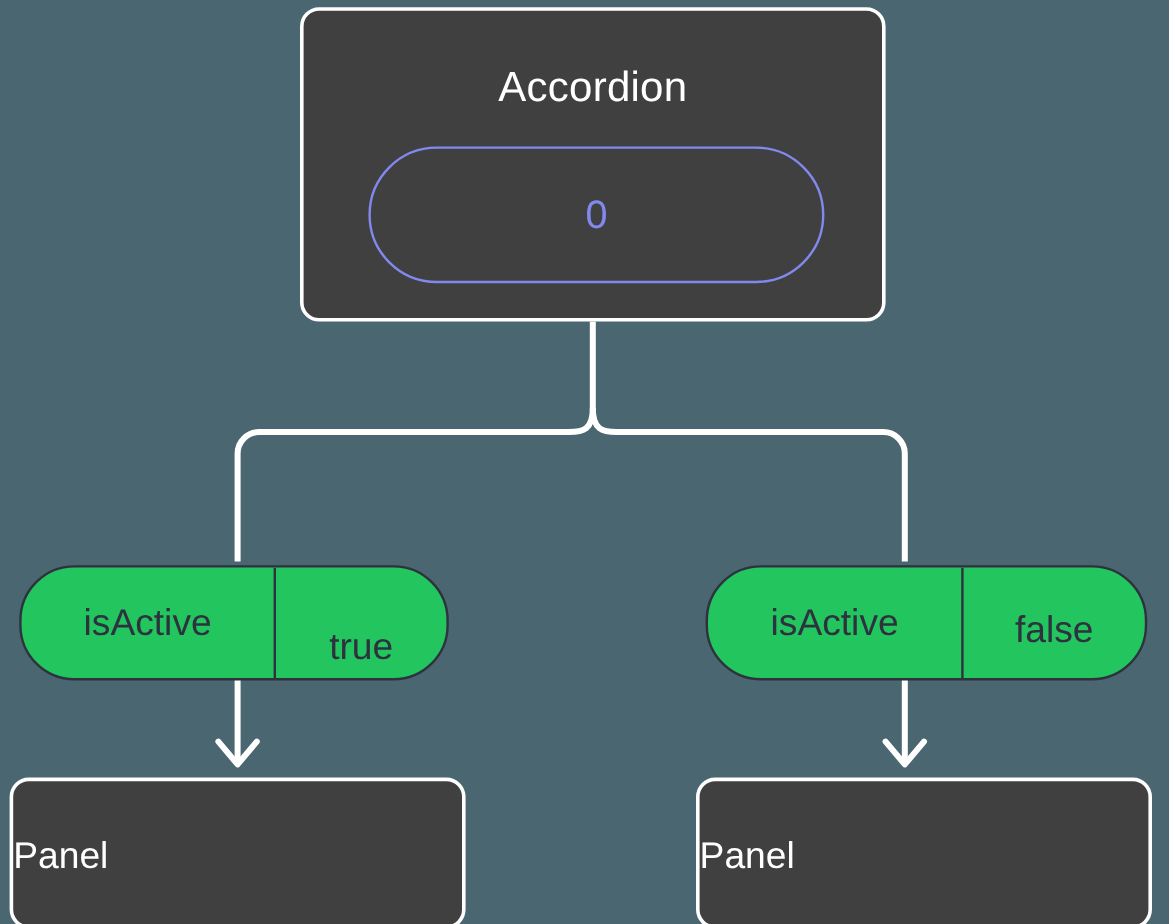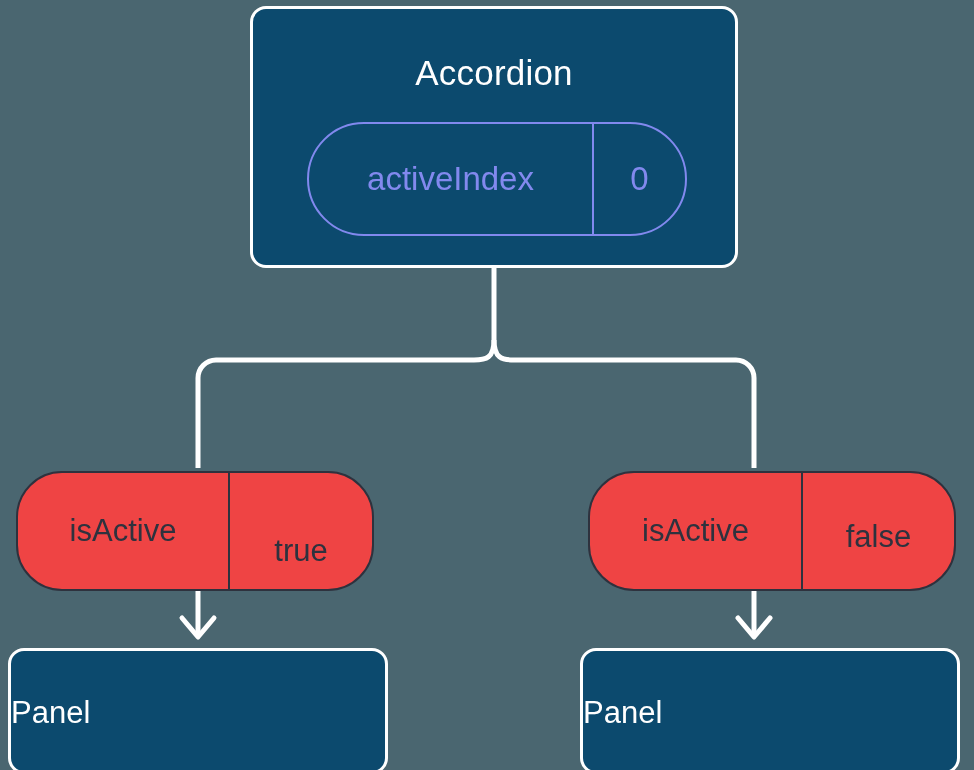--- a/index.html
+++ b/index.html
@@ -12,21 +12,21 @@
     width: 974px;
     height: 770px;
     background: #4a6670;
     overflow: hidden;
     font-family: "Liberation Sans", sans-serif;
   }
 
   
   .card {
     position: absolute;
-    background: #0c4a6e;
+    background: #404040;
     border: 3px solid #ffffff;
     border-radius: 16px;
     box-sizing: border-box;
   }
   #accordion-card {
     left: 250px;
     top: 6px;
     width: 488px;
     height: 262px;
   }
@@ -71,22 +71,22 @@
     display: flex;
     align-items: center;
     justify-content: center;
     color: #8289ee;
     font-size: 33px;
   }
 
   
   .prop-pill {
     position: absolute;
-    height: 120px;
-    background: #ef4444;
+    height: 96px;
+    background: #22c55e;
     border: 2px solid #2e323e;
     border-radius: 46px;
     box-sizing: border-box;
     display: flex;
     align-items: stretch;
     overflow: hidden;
   }
   .prop-pill .pp-key,
   .prop-pill .pp-val {
     display: flex;
@@ -149,21 +149,20 @@
     <path d="M182,618 L198,637 L214,618" stroke="#ffffff" stroke-width="5" fill="none" stroke-linecap="round" stroke-linejoin="round"></path>
 
     <path d="M754,566 L754,636" stroke="#ffffff" stroke-width="5" fill="none"></path>
     <path d="M738,618 L754,637 L770,618" stroke="#ffffff" stroke-width="5" fill="none" stroke-linecap="round" stroke-linejoin="round"></path>
   </svg>
 
   <div class="card" id="accordion-card">
     <div id="accordion-title">Accordion</div>
 
     <div id="state-pill">
-      <div class="pill-key">activeIndex</div>
       <div class="pill-val">0</div>
     </div>
   </div>
 
   <div class="prop-pill" id="pill-left">
     <div class="pp-key">isActive</div>
     <div class="pp-val">true</div>
   </div>
 
   <div class="prop-pill" id="pill-right">

